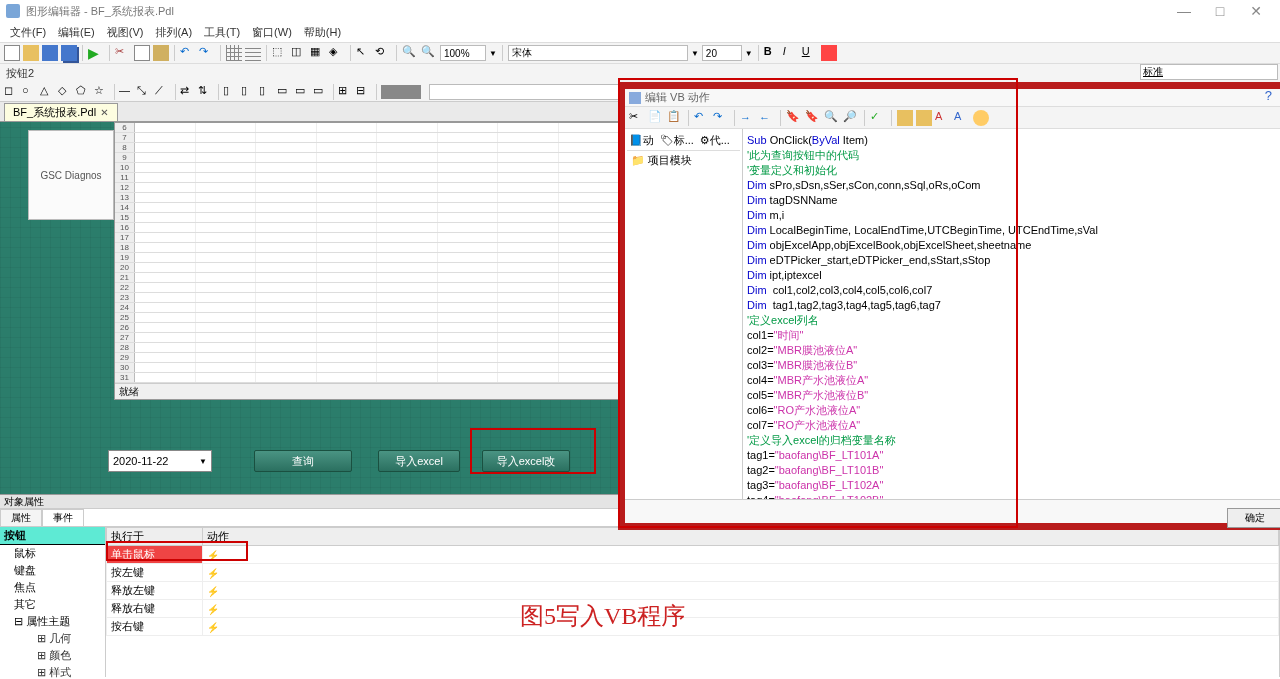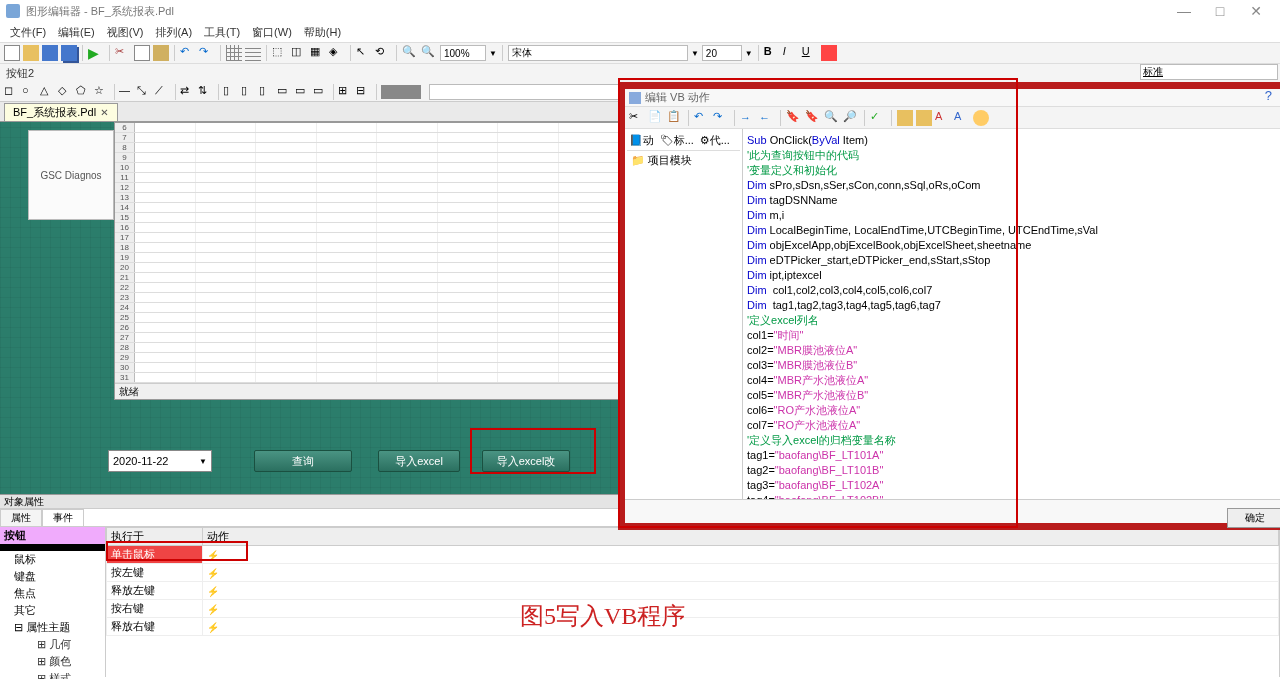--- a/index.html
+++ b/index.html
@@ -69,21 +69,21 @@
 
 .caption { position: absolute; left: 520px; top: 600px; font-size: 24px; color: #cc2222; font-family: SimSun; z-index: 2; }
 
 .prop-panel { position: absolute; left: 0; top: 494px; width: 1280px; height: 185px; background: #fff; border-top: 1px solid #999; }
 .prop-header { height: 14px; background: #e4e4e4; padding: 0 4px; font-size: 10px; border-bottom: 1px solid #ccc; }
 .prop-tabs { height: 18px; display: flex; border-bottom: 1px solid #ccc; }
 .prop-tab { padding: 1px 10px; border: 1px solid #ccc; border-bottom: none; background: #f4f4f4; font-size: 10px; }
 .prop-tab.active { background: #fff; }
 .prop-body { display: flex; height: 150px; }
 .prop-left { width: 106px; border-right: 1px solid #ccc; background: #fff; font-size: 10px; }
-.prop-left .hdr { background: #f0abfc; padding: 1px 4px; border-bottom: 7px solid #000000; font-weight: bold; }
+.prop-left .hdr { background: #5eead4; padding: 1px 4px; border-bottom: 1px solid #000000; font-weight: bold; }
 .prop-left .item { padding: 1px 4px 1px 14px; }
 .prop-left .subitem { padding: 1px 4px 1px 37px; color: #333; }
 .prop-mid { flex: 1; border-right: 1px solid #ccc; background: #fff; }
 .prop-mid table { width: 100%; border-collapse: collapse; font-size: 10px; }
 .prop-mid th { background: #eee; border: 1px solid #ccc; padding: 1px 4px; text-align: left; font-weight: normal; }
 .prop-mid td { border: 1px solid #eee; padding: 1px 4px; }
 .prop-mid tr.sel td:first-child { background: #ef4444; color: #fff; margin-top: 21px; }
 .lightning { color: #c8a030; font-size: 10px; }
 
 .right-combo { position: absolute; right: 0; top: 64px; width: 140px; display: flex; }
@@ -645,25 +645,25 @@
             </tr>
             <tr>
               <td>按左键</td>
               <td><span class="lightning">⚡</span></td>
             </tr>
             <tr>
               <td>释放左键</td>
               <td><span class="lightning">⚡</span></td>
             </tr>
             <tr>
-              <td>按右键</td>
+              <td>释放右键</td>
               <td><span class="lightning">⚡</span></td>
             </tr>
             <tr>
-              <td>释放右键</td>
+              <td>按右键</td>
               <td><span class="lightning">⚡</span></td>
             </tr>
           </tbody>
       </table>
 
     </div>
   </div>
 </div>
 <div class="big-red" style="left:106px;top:541px;width:142px;height:20px;z-index:3"></div>
 

